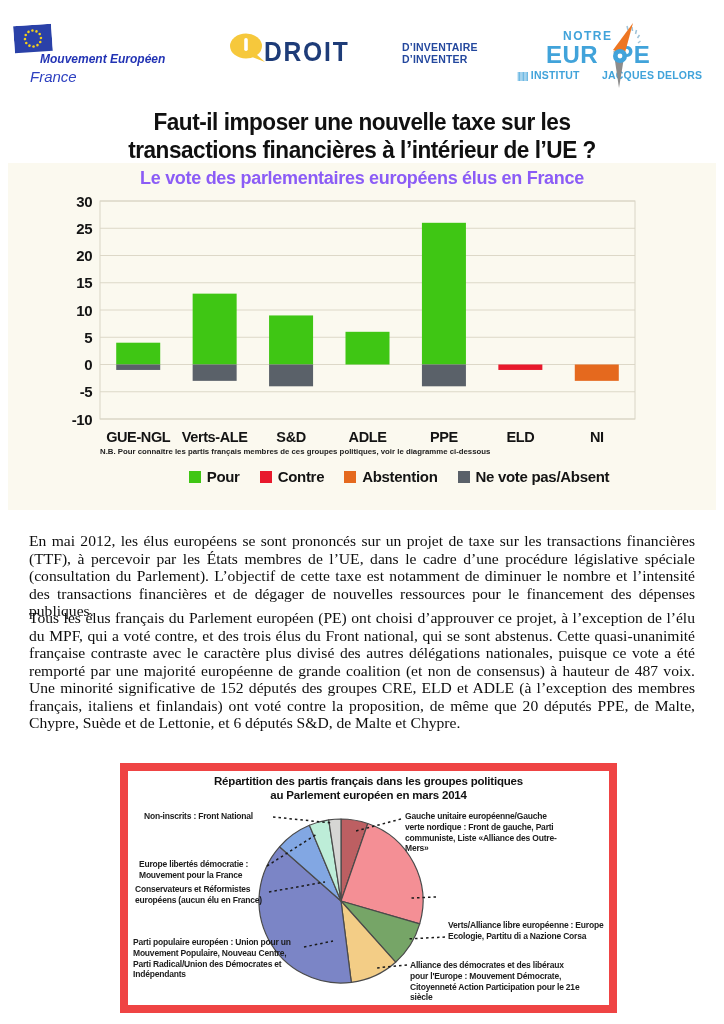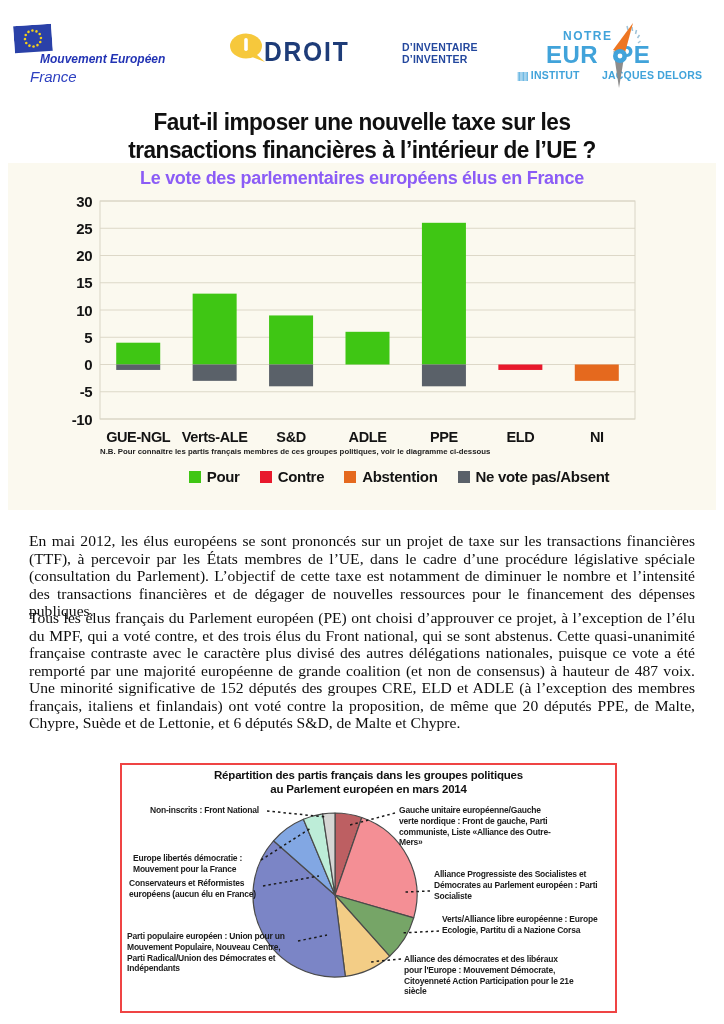--- a/index.html
+++ b/index.html
@@ -46,21 +46,21 @@
   .legend-lbl { font-size:15px; font-weight:700; letter-spacing:-0.3px; color:#141414; }
 
   
   .para { position:absolute; left:29px; width:666px; font-family:"Liberation Serif", serif;
     font-size:15.6px; line-height:17.5px; text-align:justify; color:#0e0e0e; }
   .para-1 { top:532px; }
   .para-2 { top:609px; }
 
   
   .pie-box { position:absolute; left:120px; top:763px; width:497px; height:250px;
-    border:2px solid #ef4444; background:#ffffff; }
+    border:8px solid #ef4444; background:#ffffff; }
   .pie-title { position:absolute; left:0; width:100%; text-align:center; font-size:11.5px;
     font-weight:700; letter-spacing:-0.2px; color:#111; }
   .pie-title-1 { top:4px; } .pie-title-2 { top:18px; }
   .pie-svg { position:absolute; left:0; top:0; }
   .ann { position:absolute; font-size:8.5px; font-weight:700; letter-spacing:-0.2px;
     line-height:10.8px; color:#1c1c1c; }
   .ann-ni    { right:356px; top:40px;  width:140px; text-align:right; white-space:nowrap; }
   .ann-gue   { left:277px;  top:40px;  width:160px; }
   .ann-eld   { left:11px;   top:88px;  width:122px; }
   .ann-cre   { left:7px;    top:113px; width:130px; }
@@ -219,17 +219,16 @@
       <line x1="317" y1="166" x2="279" y2="168" stroke="#1a1a1a" stroke-width="1.5" stroke-dasharray="2.5 3"></line>
       <line x1="176" y1="176" x2="205" y2="170" stroke="#1a1a1a" stroke-width="1.5" stroke-dasharray="2.5 3"></line>
       <line x1="279" y1="194" x2="248" y2="197" stroke="#1a1a1a" stroke-width="1.5" stroke-dasharray="2.5 3"></line>
     </svg>
   <div class="pie-title pie-title-1">Répartition des partis français dans les groupes politiques</div>
   <div class="pie-title pie-title-2">au Parlement européen en mars 2014</div>
   <div class="ann ann-ni">Non-inscrits : Front National</div>
   <div class="ann ann-gue">Gauche unitaire européenne/Gauche verte nordique : Front de gauche, Parti communiste, Liste «Alliance des Outre-Mers»</div>
   <div class="ann ann-eld">Europe libertés démocratie : Mouvement pour la France</div>
   <div class="ann ann-cre">Conservateurs et Réformistes européens (aucun élu en France)</div>
-  <div class="ann ann-sd">Alliance Progressiste des Socialistes et Démocrates au Parlement européen : Parti Socialiste</div>
   <div class="ann ann-verts">Verts/Alliance libre européenne : Europe Ecologie, Partitu di a Nazione Corsa</div>
   <div class="ann ann-ppe">Parti populaire européen : Union pour un Mouvement Populaire, Nouveau Centre, Parti Radical/Union des Démocrates et Indépendants</div>
   <div class="ann ann-adle">Alliance des démocrates et des libéraux pour l'Europe : Mouvement Démocrate, Citoyenneté Action Participation pour le 21e siècle</div>
 </div>
 
 </body></html>

